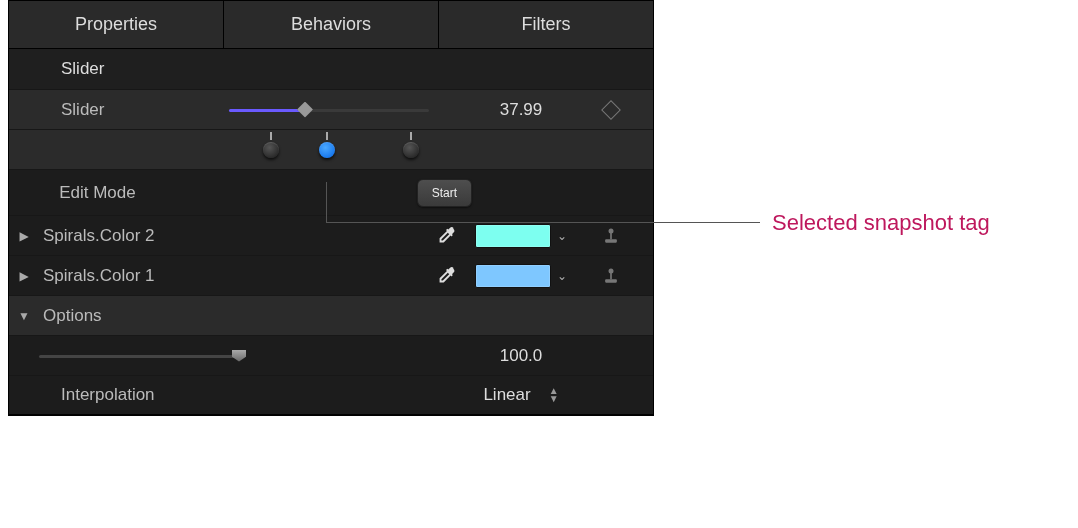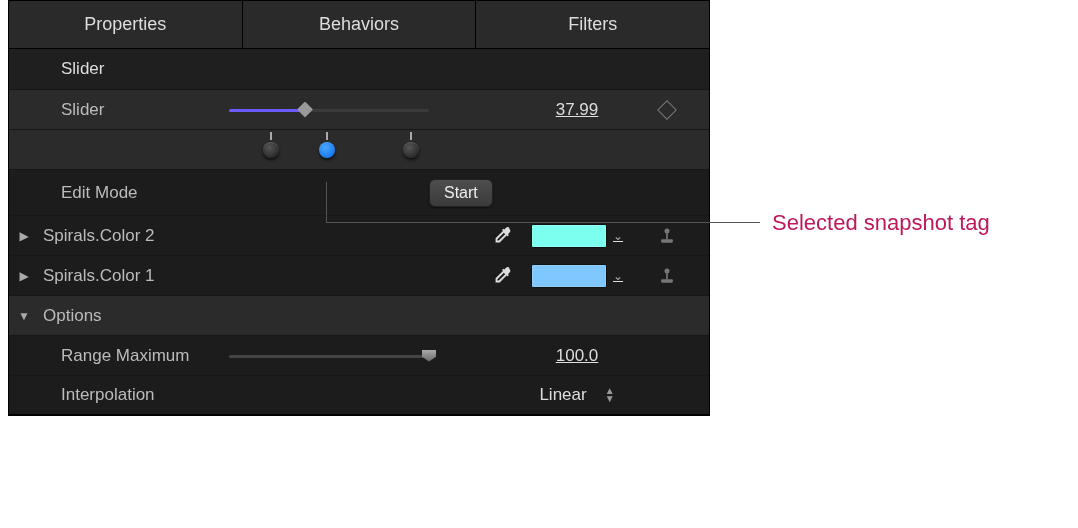--- a/index.html
+++ b/index.html
@@ -9,21 +9,21 @@
     font-size: 14px;
     color: #ccc;
     width: 1078px;
     height: 528px;
     position: relative;
   }
   .panel {
     position: absolute;
     left: 8px;
     top: 0;
-    width: 702px;
+    width: 646px;
     background: #737373;
     border: 1px solid #000;
   }
   
   .tabs {
     display: flex;
     height: 48px;
     border-bottom: 1px solid #000;
   }
   .tab {
@@ -78,21 +78,20 @@
     flex: 1;
     display: flex;
     align-items: center;
     gap: 10px;
   }
   .row .value {
     width: 120px;
     text-align: center;
     color: #ddd;
     font-size: 17px;
-    text-decoration: underline;
   }
   .row .right {
     width: 60px;
     display: flex;
     justify-content: center;
     align-items: center;
   }
   
   .slider {
     position: relative;
@@ -174,21 +173,21 @@
   .start-btn {
     display: inline-flex;
     align-items: center;
     justify-content: center;
     height: 28px;
     padding: 0 14px;
     background: linear-gradient(#4e4e4e, #3a3a3a);
     border: 1px solid #222;
     border-radius: 6px;
     color: #eee;
-    font-size: 16px;
+    font-size: 12px;
     box-shadow: 0 1px 2px rgba(0,0,0,0.5);
   }
   
   .eyedropper {
     width: 22px;
     height: 22px;
     color: #ddd;
   }
   
   .color-well {
@@ -381,21 +380,20 @@
     <div class="disclosure">▼</div>
     <div class="label" style="padding-left:4px">Options</div>
     <div class="controls"></div>
     <div class="value"></div>
     <div class="right"></div>
   </div>
 
 
   <div class="row dark">
     <div class="disclosure"></div>
-    <div class="label">Range Maximum</div>
     <div class="controls">
       <div class="thin-slider">
         <div class="track"></div>
         <div class="thumb" id="rmax-thumb" style="left: 100%;"></div>
       </div>
     </div>
     <div class="value">100.0</div>
     <div class="right"></div>
   </div>
 

